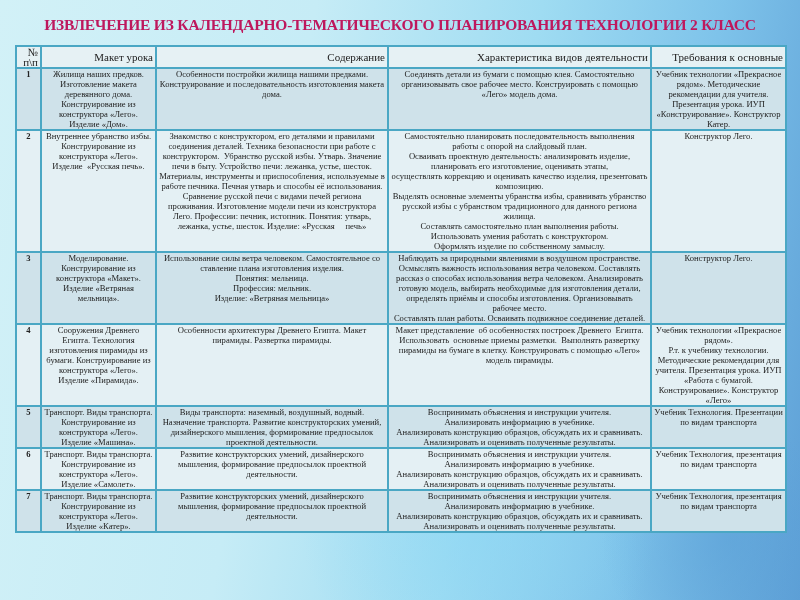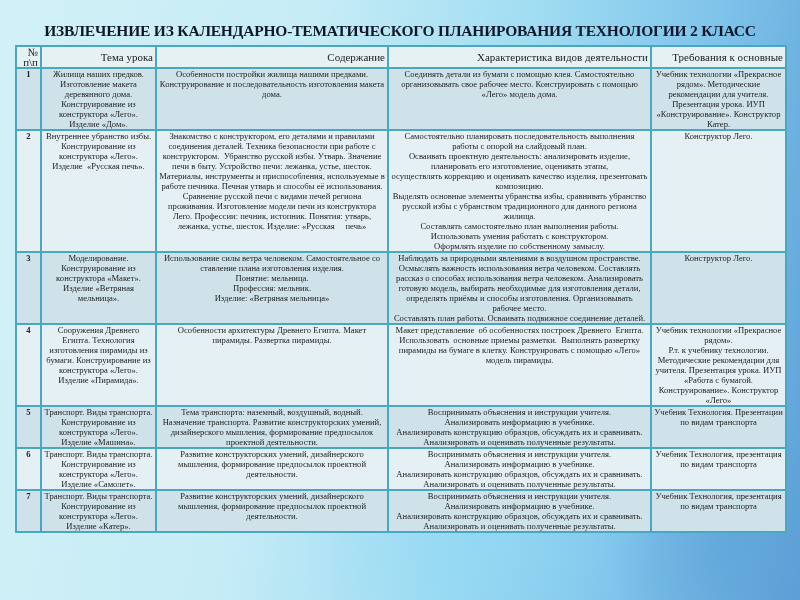--- a/index.html
+++ b/index.html
@@ -12,22 +12,22 @@
     position:absolute; left:300px; top:380px; width:360px; height:300px;
     border-radius:50%;
     background: radial-gradient(ellipse at center, rgba(140,215,245,0.55) 0%, rgba(140,215,245,0) 70%);
   }
   .bg-swoosh2 {
     position:absolute; left:600px; top:420px; width:260px; height:240px;
     border-radius:40%;
     background: radial-gradient(ellipse at center, rgba(90,160,215,0.5) 0%, rgba(90,160,215,0) 70%);
   }
   .title {
-    position:absolute; left:0; top:22px; width:800px; text-align:center;
-    font-weight:bold; font-size:15.5px; color:#0f172a; letter-spacing:-0.2px;
+    position:absolute; left:0; top:16px; width:800px; text-align:center;
+    font-weight:bold; font-size:15.5px; color:#be185d; letter-spacing:-0.2px;
   }
   table.plan {
     position:absolute; left:15px; top:45px; width:770px;
     border-collapse:collapse; table-layout:fixed;
     font-size:8.6px; line-height:10px; color:#222;
     border:2px solid #4aa7c4;
   }
   table.plan th, table.plan td {
     border:2px solid #4aa7c4; vertical-align:top; padding:0 2px; text-align:center;
   }
@@ -52,21 +52,21 @@
   <colgroup>
     <col style="width:25px">
     <col style="width:115px">
     <col style="width:232px">
     <col style="width:263px">
     <col style="width:135px">
   </colgroup>
   <thead>
     <tr>
       <th>№ п\п</th>
-      <th>Тема урока</th>
+      <th>Макет урока</th>
       <th>Содержание</th>
       <th>Характеристика видов деятельности</th>
       <th>Требования к основные</th>
     </tr>
   </thead>
   <tbody>
     <tr class="dark" style="height:61px">
       <td class="num">1</td>
       <td class="cell-line" style="display:table-cell">Жилища наших предков. Изготовление макета деревянного дома. Конструирование из конструктора «Лего». Изделие «Дом».</td>
       <td style="white-space:pre-wrap">Особенности постройки жилища нашими предками. Конструирование и последовательность изготовления макета дома.</td>
@@ -83,40 +83,40 @@
 Выделять основные элементы убранства избы, сравнивать убранство русской избы с убранством традиционного для данного региона жилища.
 Составлять самостоятельно план выполнения работы.
 Использовать умения работать с конструктором.
 Оформлять изделие по собственному замыслу.</td>
       <td style="white-space:pre-wrap">Конструктор Лего.</td>
     </tr>
     <tr class="dark" style="height:68px">
       <td class="num">3</td>
       <td style="white-space:pre-wrap">Моделирование. Конструирование из конструктора «Макет». Изделие «Ветряная мельница».</td>
       <td style="white-space:pre-wrap">Использование силы ветра человеком. Самостоятельное со ставление плана изготовления изделия.
-Понятие: мельница.
+Понятия: мельница.
 Профессия: мельник.
 Изделие: «Ветряная мельница»</td>
       <td style="white-space:pre-wrap">Наблюдать за природными явлениями в воздушном пространстве. Осмыслять важность использования ветра человеком. Составлять рассказ о способах использования ветра человеком. Анализировать готовую модель, выбирать необходимые для изготовления детали, определять приёмы и способы изготовления. Организовывать рабочее место.
 Составлять план работы. Осваивать подвижное соединение деталей.</td>
       <td style="white-space:pre-wrap">Конструктор Лего.</td>
     </tr>
     <tr class="light" style="height:80px">
       <td class="num">4</td>
       <td style="white-space:pre-wrap">Сооружения Древнего Египта. Технология изготовления пирамиды из бумаги. Конструирование из конструктора «Лего». Изделие «Пирамида».</td>
       <td style="white-space:pre-wrap">Особенности архитектуры Древнего Египта. Макет пирамиды. Развертка пирамиды.</td>
       <td style="white-space:pre-wrap">Макет представление  об особенностях построек Древнего  Египта. Использовать  основные приемы разметки.  Выполнять развертку пирамиды на бумаге в клетку. Конструировать с помощью «Лего» модель пирамиды.</td>
       <td style="white-space:pre-wrap">Учебник технологии «Прекрасное рядом».
 Р.т. к учебнику технологии.
 Методические рекомендации для учителя. Презентация урока. ИУП «Работа с бумагой. Конструирование». Конструктор «Лего»</td>
     </tr>
     <tr class="dark" style="height:40px">
       <td class="num">5</td>
       <td style="white-space:pre-wrap">Транспорт. Виды транспорта. Конструирование из конструктора «Лего». Изделие «Машина».</td>
-      <td style="white-space:pre-wrap">Тема транспорта: наземный, воздушный, водный. Назначение транспорта. Развитие конструкторских умений, дизайнерского мышления, формирование предпосылок проектной деятельности.</td>
+      <td style="white-space:pre-wrap">Виды транспорта: наземный, воздушный, водный. Назначение транспорта. Развитие конструкторских умений, дизайнерского мышления, формирование предпосылок проектной деятельности.</td>
       <td style="white-space:pre-wrap">Воспринимать объяснения и инструкции учителя.
 Анализировать информацию в учебнике.
 Анализировать конструкцию образцов, обсуждать их и сравнивать.
 Анализировать и оценивать полученные результаты.</td>
       <td style="white-space:pre-wrap">Учебник Технология. Презентации по видам транспорта</td>
     </tr>
     <tr class="light" style="height:40px">
       <td class="num">6</td>
       <td style="white-space:pre-wrap">Транспорт. Виды транспорта. Конструирование из конструктора «Лего». Изделие «Самолет».</td>
       <td style="white-space:pre-wrap">Развитие конструкторских умений, дизайнерского мышления, формирование предпосылок проектной деятельности.</td>

